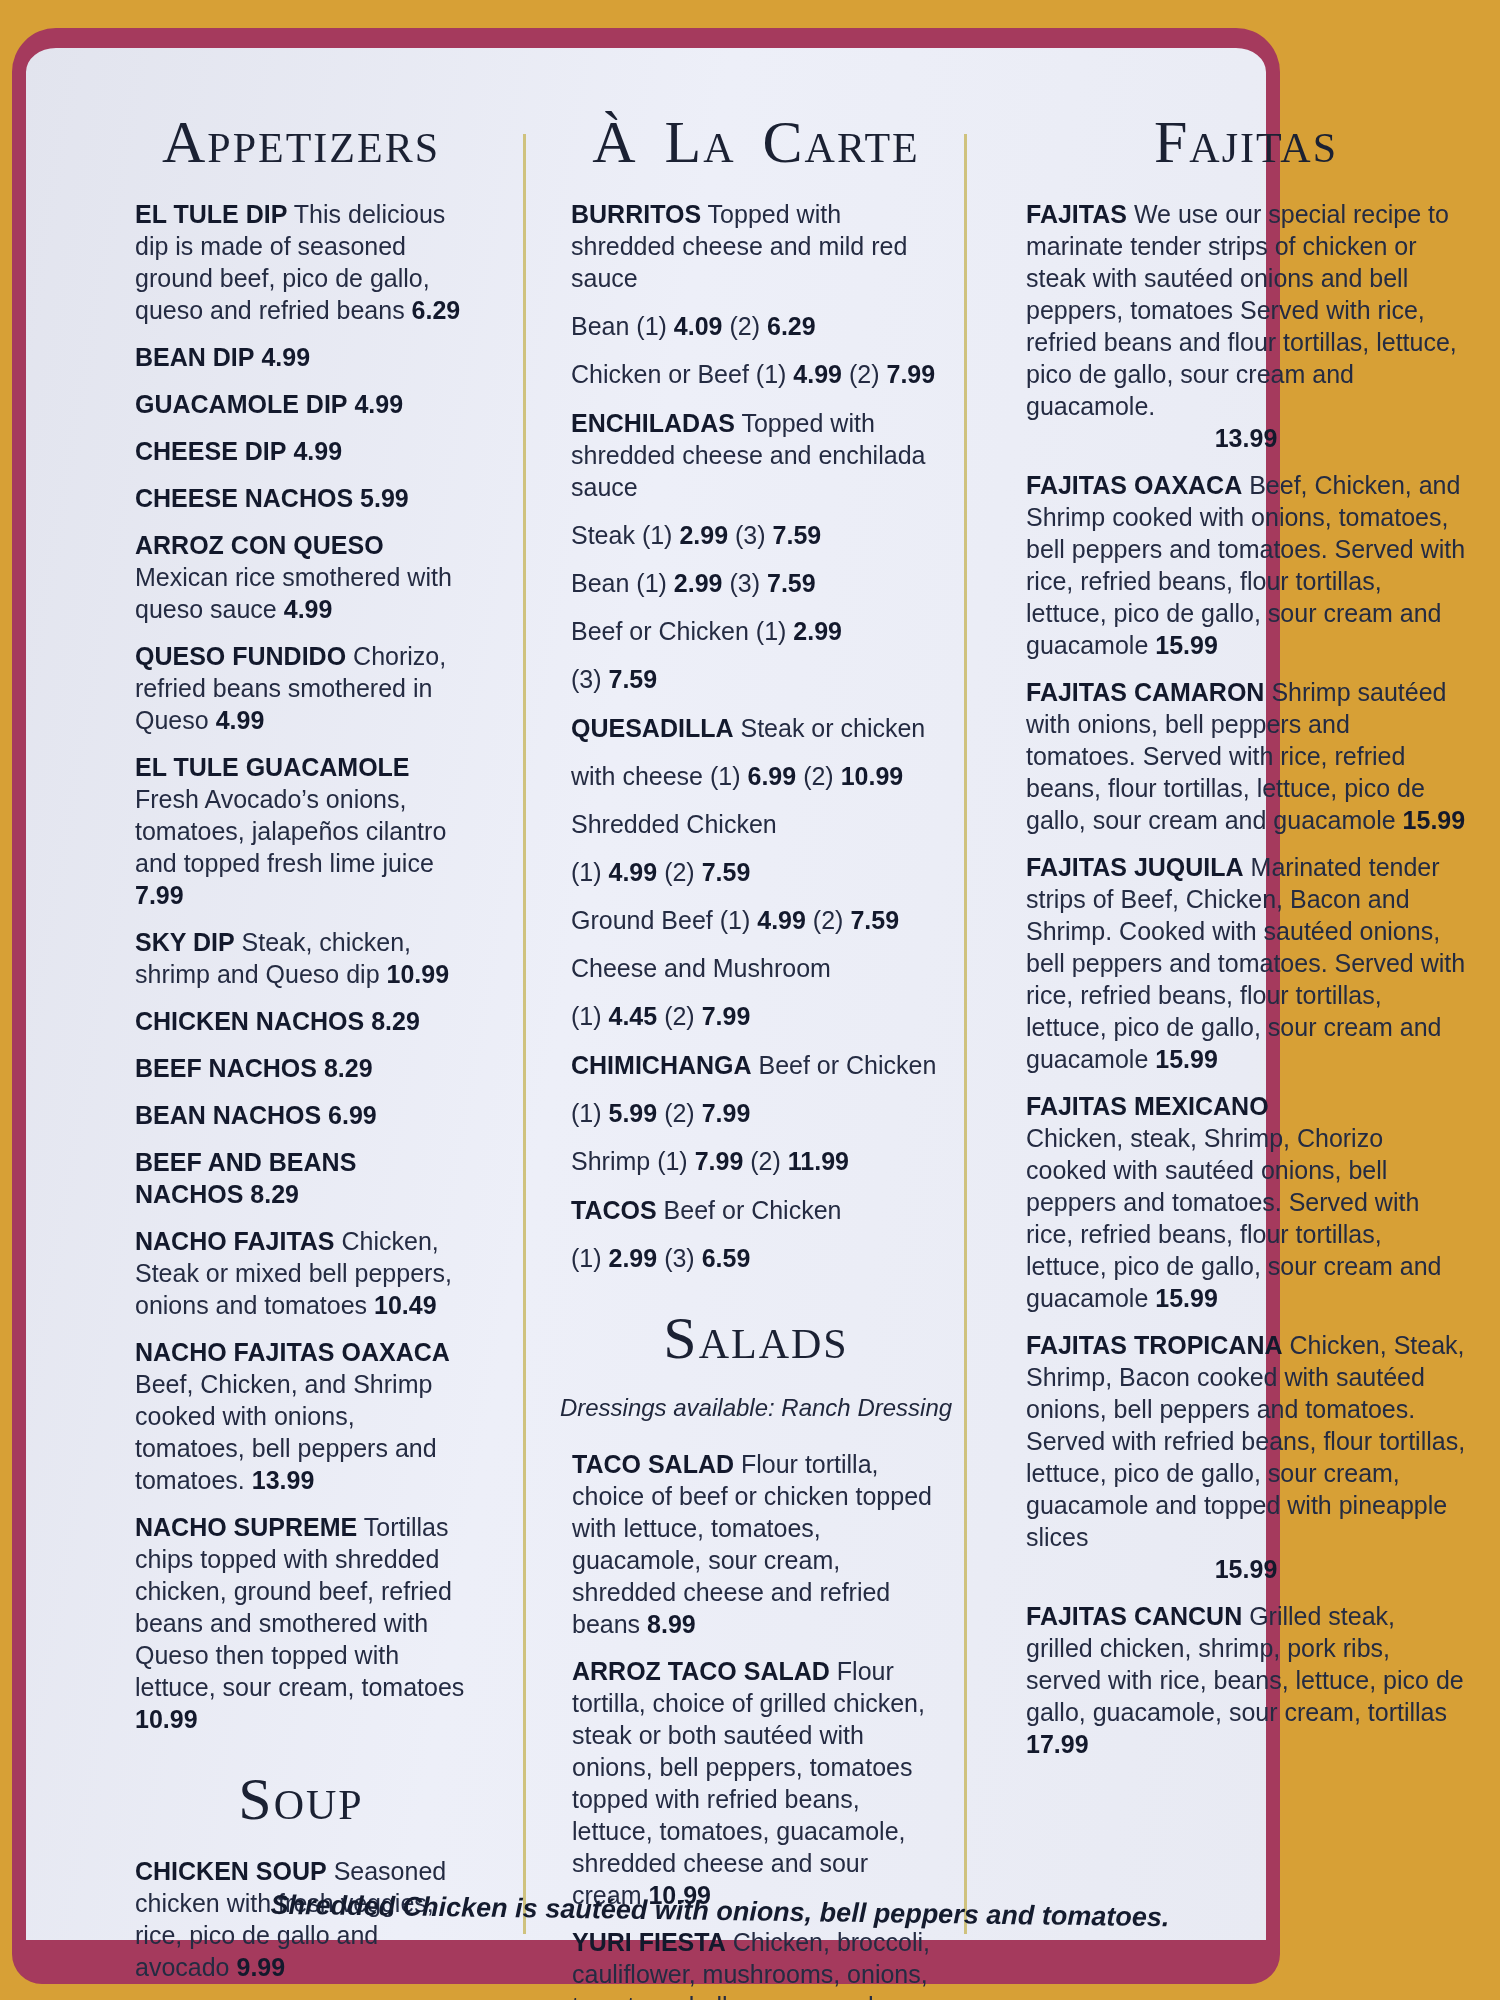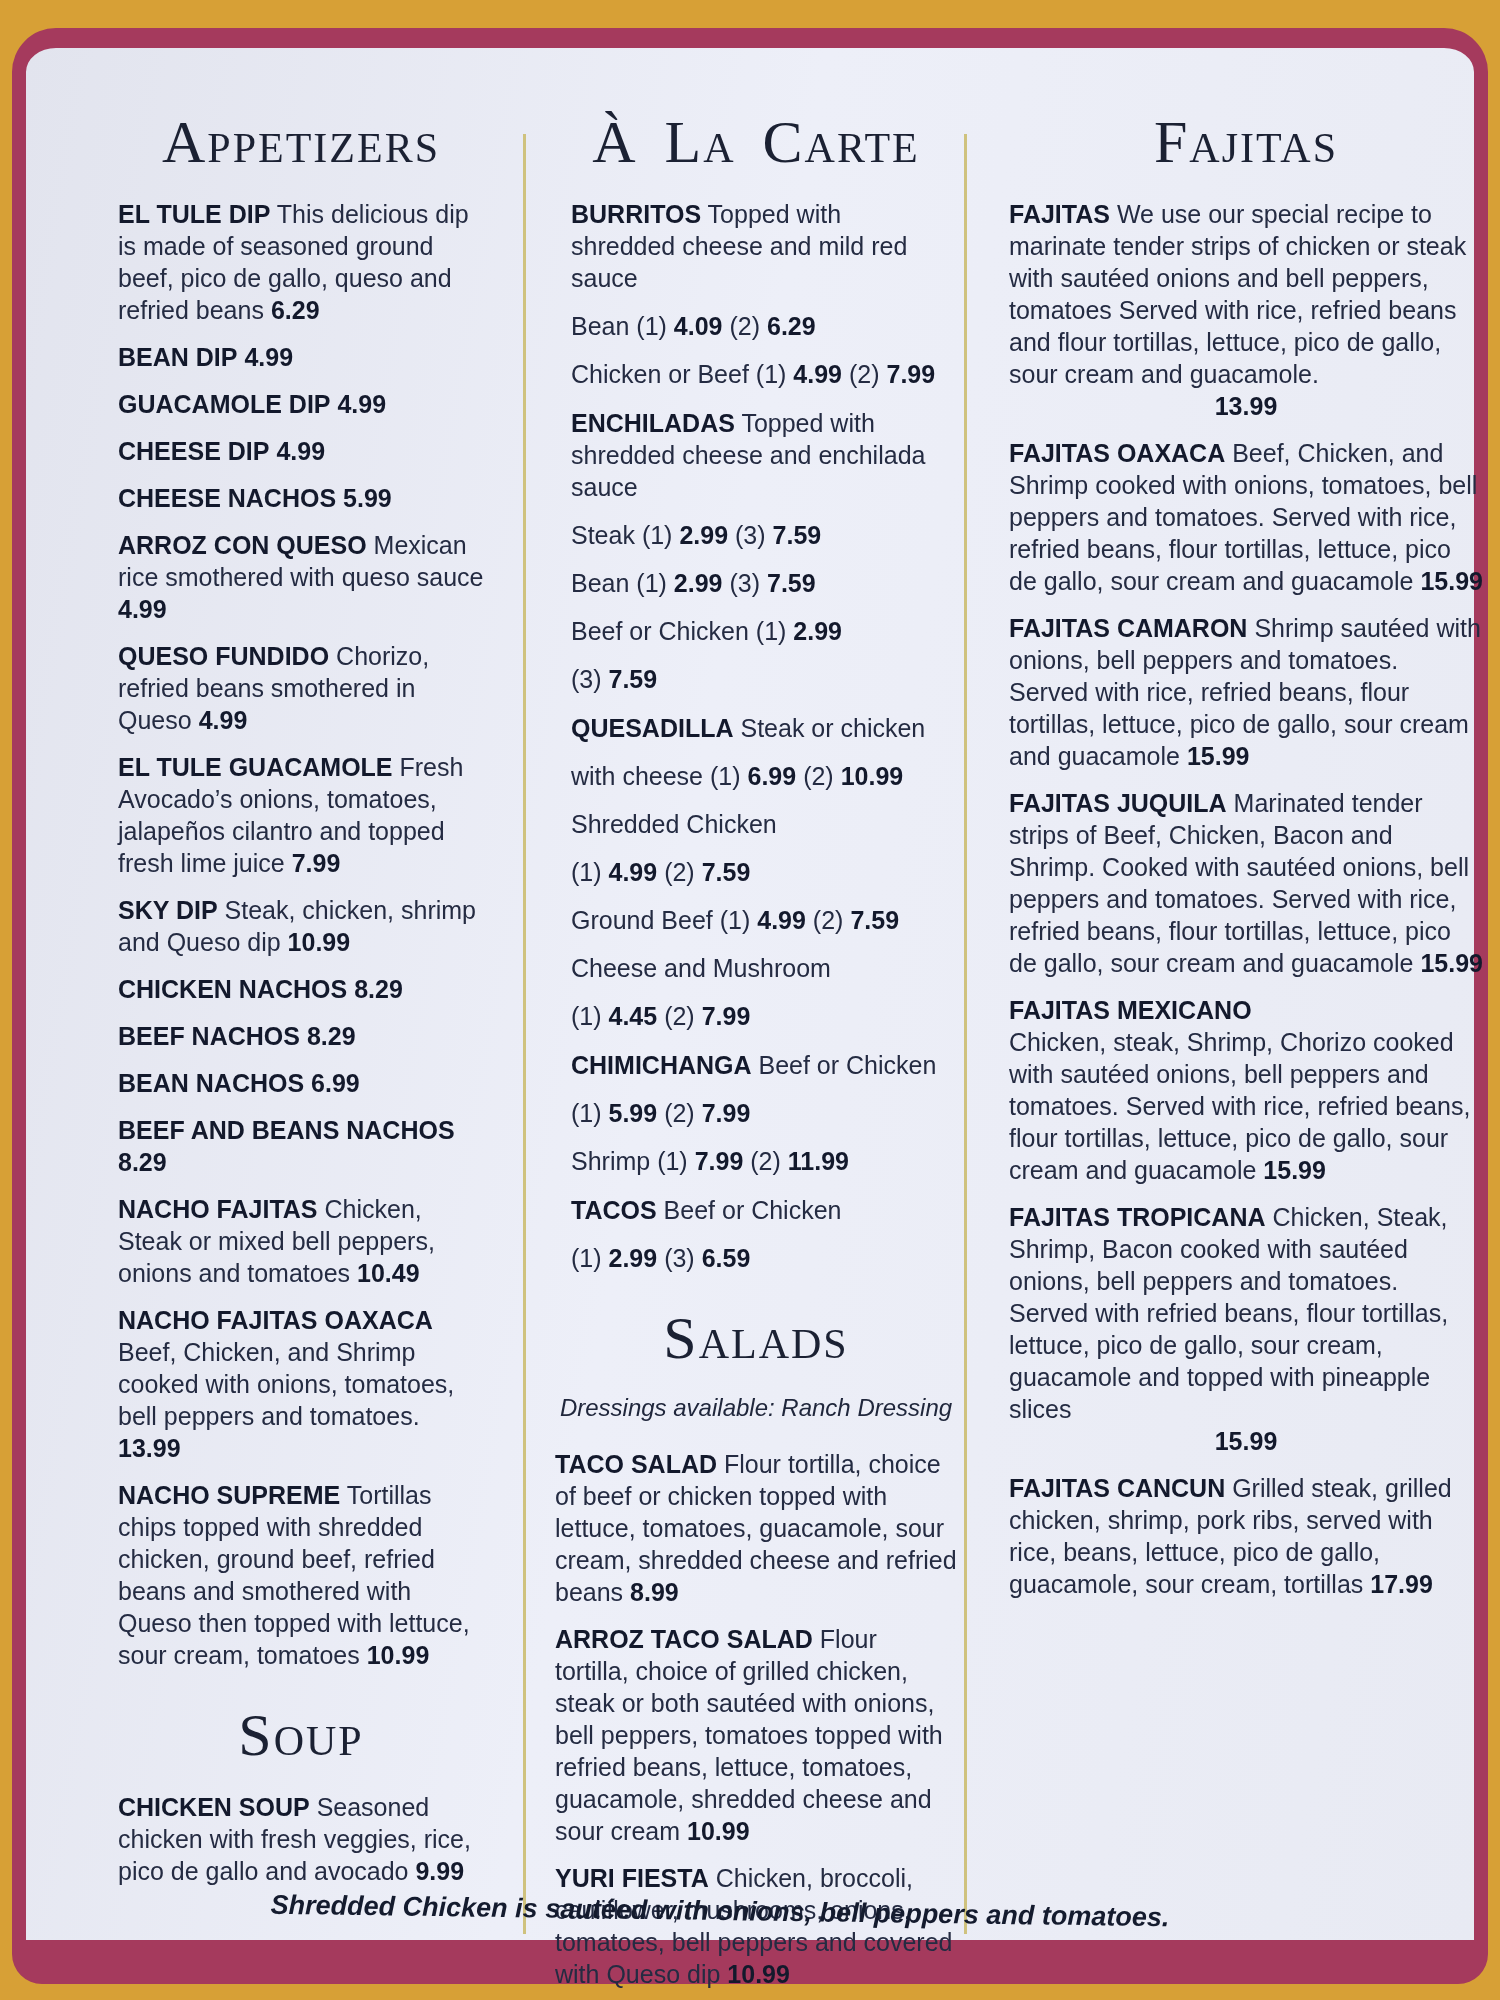--- a/index.html
+++ b/index.html
@@ -6,21 +6,21 @@
   html, body { margin: 0; padding: 0; }
   body {
     width: 1500px; height: 2000px;
     background: #D7A036;
     position: relative; overflow: hidden;
     font-family: "Liberation Sans", sans-serif;
     color: #242B42;
   }
   .card {
     position: absolute; left: 12px; top: 28px;
-    width: 1476px; height: 1956px;
+    width: 1268px; height: 1956px;
     background: linear-gradient(100deg, #E2E4EE 0%, #EDEFF8 45%, #E8EAF3 100%);
     border: 14px solid #A53A5D;
     border-top-width: 20px;
     border-bottom-width: 44px;
     border-radius: 44px 44px 30px 30px;
   }
   .divider { position: absolute; top: 86px; width: 3px; height: 1800px; background: #CFC27E; }
   .d1 { left: 497px; }
   .d2 { left: 938px; }
   .col { position: absolute; top: 64px; }
@@ -30,21 +30,21 @@
   .hdr {
     font-family: "Liberation Serif", "DejaVu Serif", serif;
     font-variant-caps: small-caps;
     font-weight: 400;
     font-size: 60px; line-height: 1;
     color: #1B2133; text-align: center;
     letter-spacing: 2px; word-spacing: 10px;
     margin: 0 0 26px;
   }
   .hdr.gap { margin-top: 34px; }
-  .item  { font-size: 25px; line-height: 32px; margin: 0 0 15px; }
+  .item  { font-size: 25px; line-height: 32px; margin: 0 17px 15px; }
   .item2 { font-size: 25px; line-height: 32px; margin: 0 0 17px; }
   .item2 p { margin: 16px; }
   .nm { font-weight: 700; color: #13192C; }
   .ds { color: #242B42; }
   .pr { font-weight: 700; color: #13192C; text-align: center; }
   .block { display: block; }
   .sub { font-style: italic; font-size: 24px; text-align: center; margin: 0 0 26px; color: #20273C; }
   .footer {
     position: absolute; left: 150px; top: 1896px; width: 1140px;
     text-align: center;

